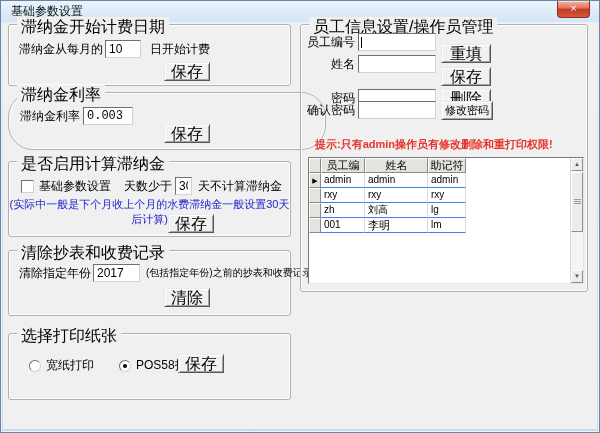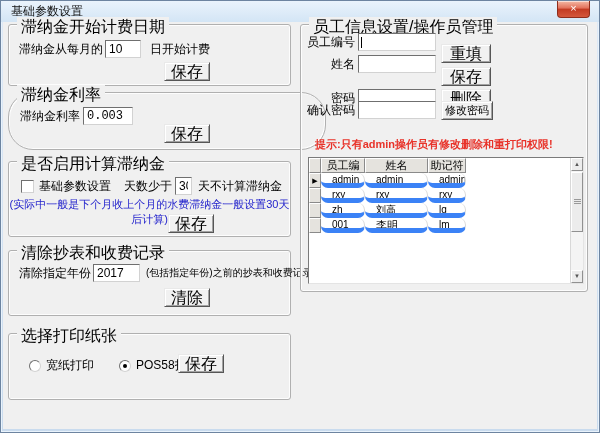--- a/index.html
+++ b/index.html
@@ -45,22 +45,22 @@
 
   
   .grid { position:absolute; background:#fff; border:1px solid;
     border-color:#7a7a7a #e4e4e4 #e4e4e4 #7a7a7a; overflow:hidden; }
   .g-head { display:flex; height:15px; }
   .hcell { background:#e5e3de; border:1px solid; border-color:#fff #8a8a8a #8a8a8a #fff;
     font-size:11px; line-height:13px; text-align:center; overflow:hidden; }
   .g-row { display:flex; height:15px; }
   .sel { width:12px; background:#e5e3de; border:1px solid; border-color:#fff #8a8a8a #8a8a8a #fff;
     font-size:7px; line-height:13px; text-align:center; color:#000; }
-  .cell { font-size:10px; line-height:14px; padding-left:11px; overflow:hidden;
-    border-right:1px solid #d9d9d9; border-bottom:5px solid #3b82f6;border-radius:7px; }
+  .cell { font-size:10px; line-height:14px; padding-left:3px; overflow:hidden;
+    border-right:1px solid #d9d9d9; border-bottom:1px solid #3b82f6; }
   .c1 { width:44px; } .c2 { width:63px; } .c3 { width:38px; }
   .vscroll { position:absolute; top:0; right:0; width:13px; bottom:0; background:#f4f4f4;
     border-left:1px solid #d8d8d8; }
   .sb-btn { position:absolute; left:0; width:12px; height:13px; background:#ececec;
     border:1px solid; border-color:#fff #909090 #909090 #fff; font-size:6px;
     text-align:center; line-height:11px; color:#555; cursor:pointer; }
   .sb-thumb { position:absolute; left:0; top:14px; width:12px; height:60px; background:#ececec;
     border:1px solid; border-color:#fff #909090 #909090 #fff; cursor:pointer; }
   .gripper { position:absolute; left:2px; top:26px; width:7px; height:6px;
     background:repeating-linear-gradient(180deg,#9a9a9a 0 1px,transparent 1px 2px); }

